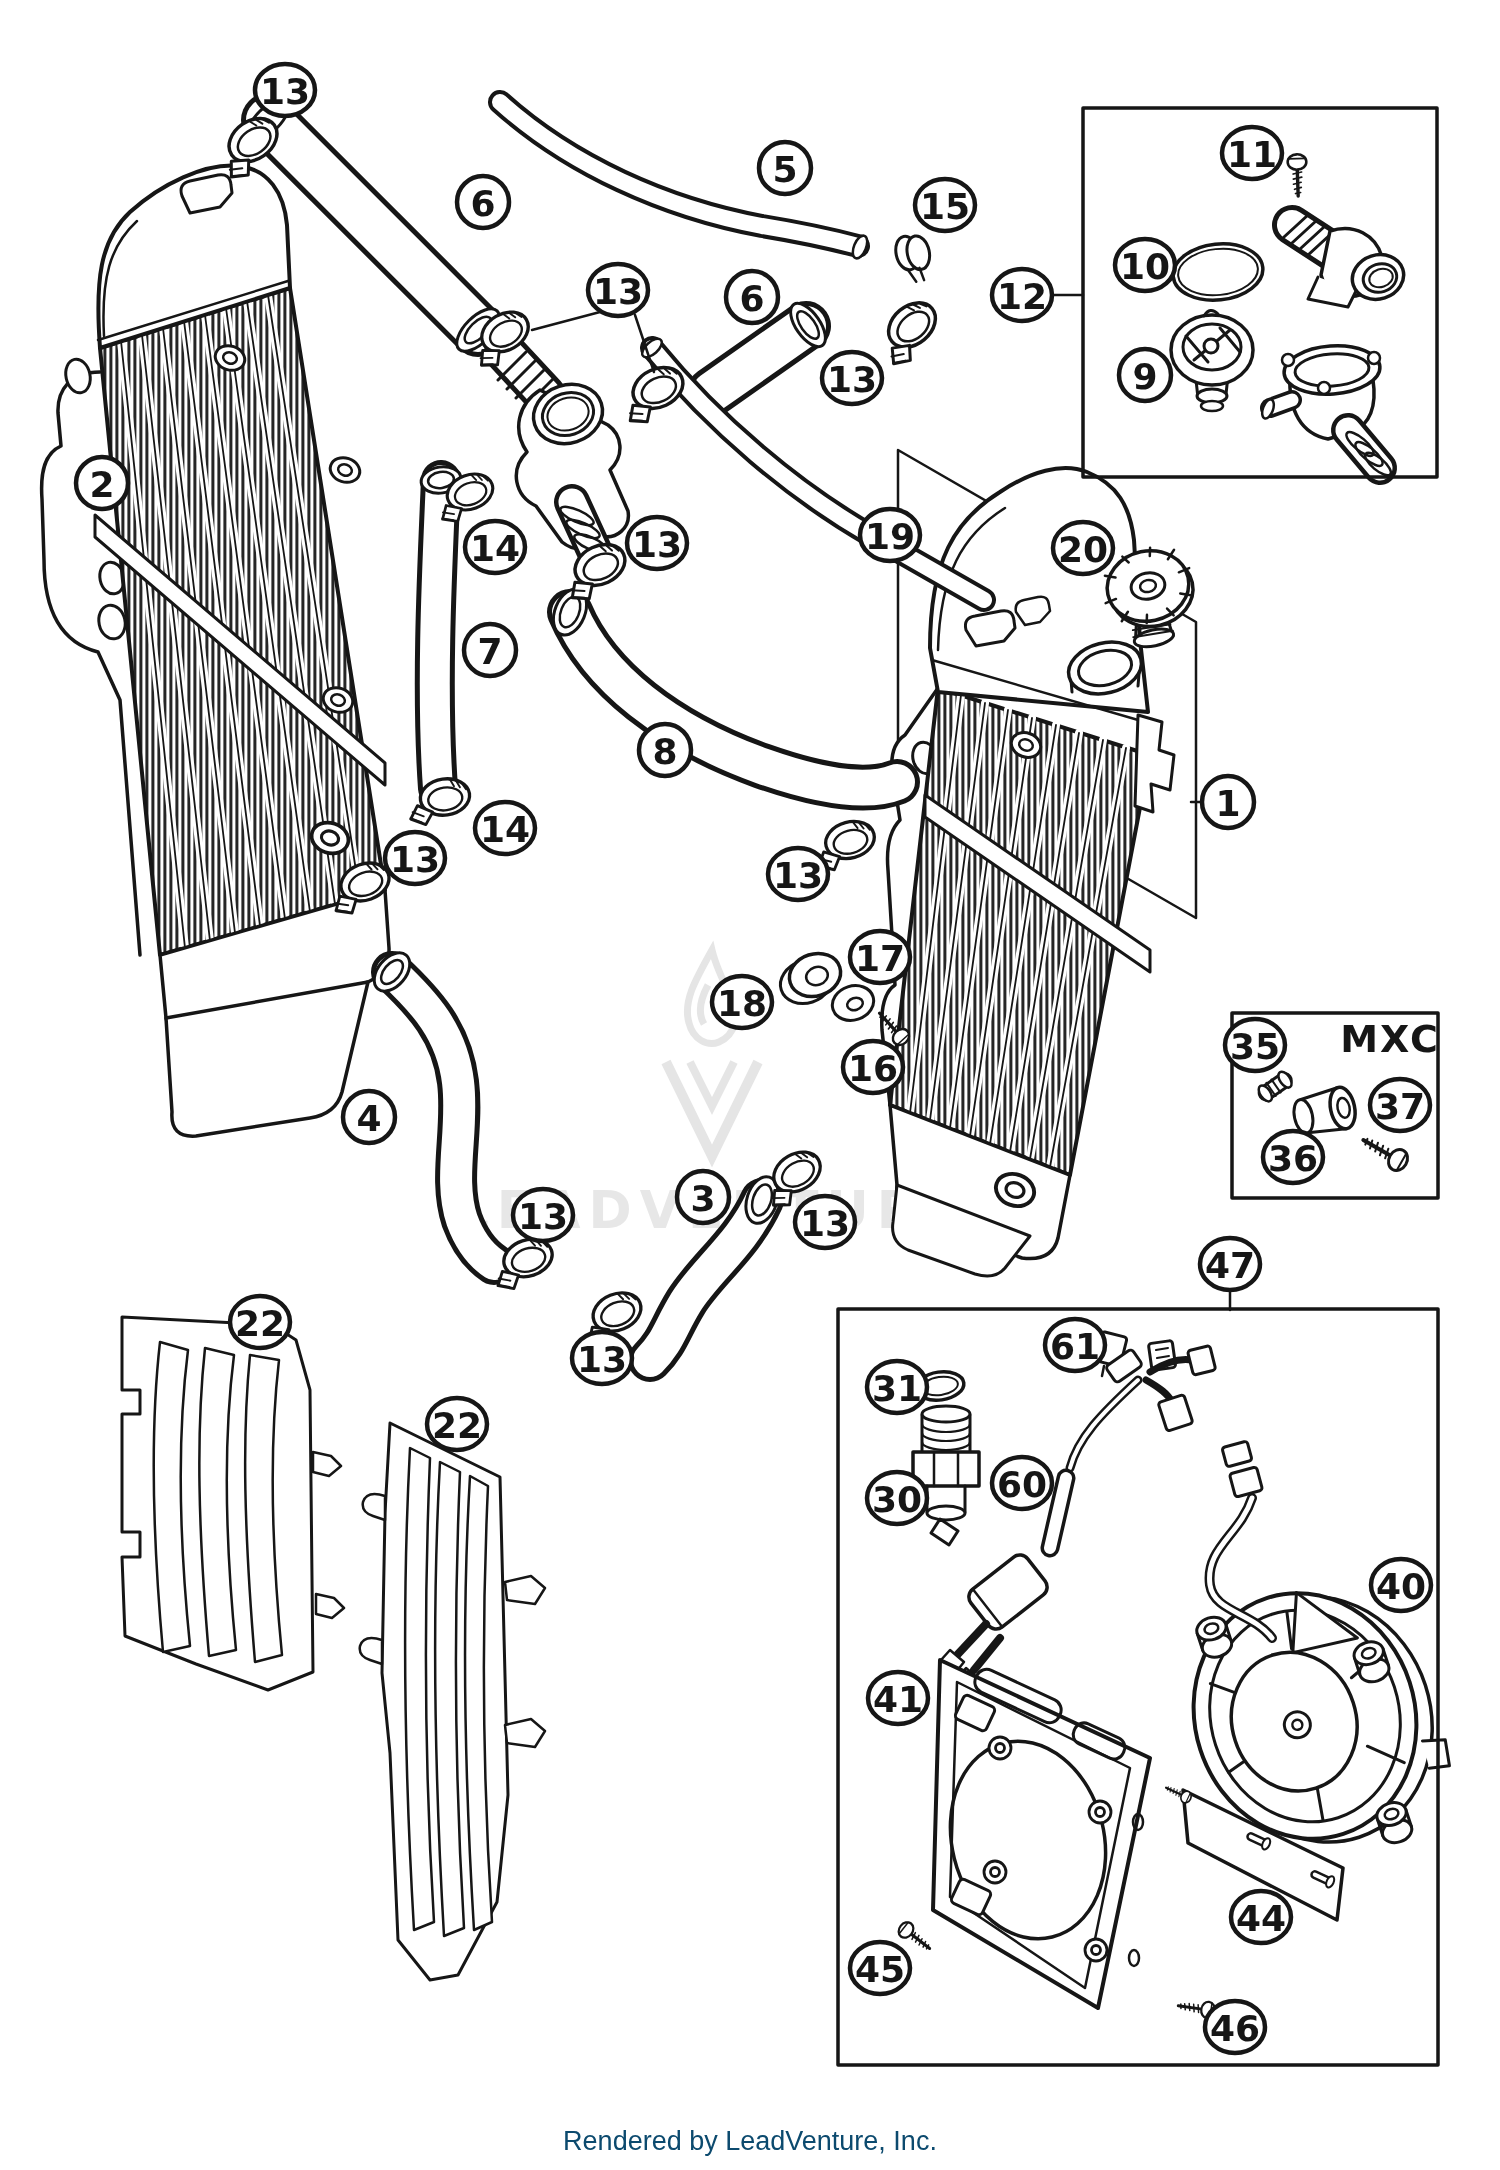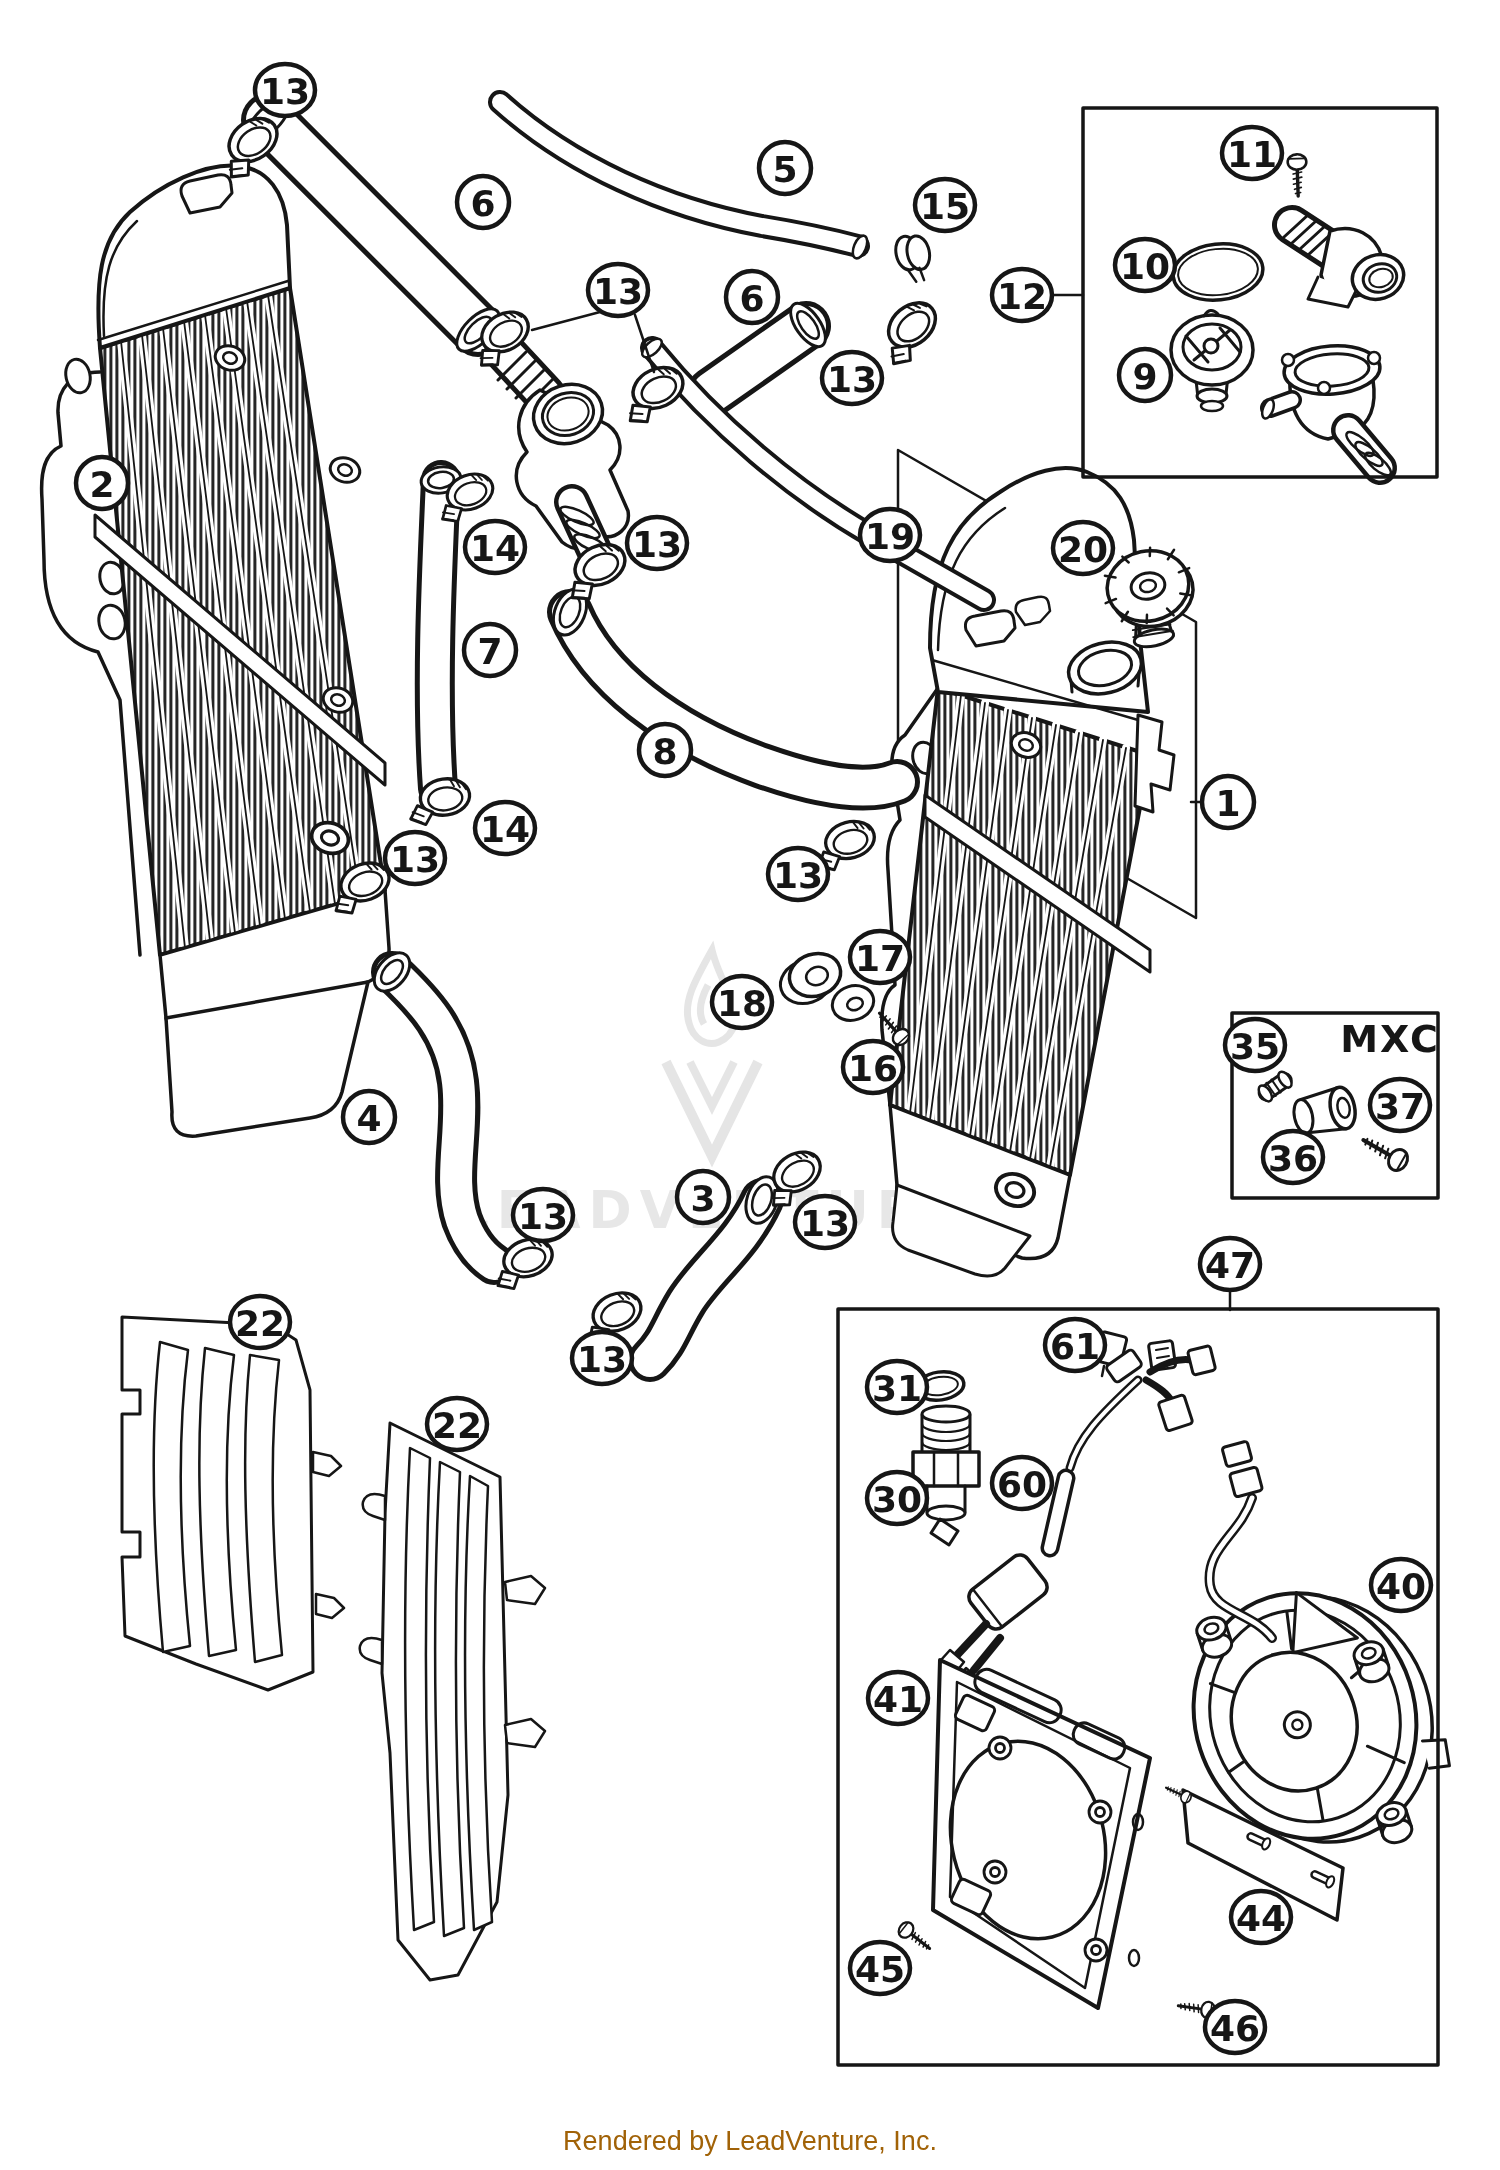--- a/index.html
+++ b/index.html
@@ -1,20 +1,20 @@
 <!DOCTYPE html>
 <html><head>
 <meta charset="utf-8">
 <style>
   html,body{margin:0;padding:0;background:#888;}
   .page{position:relative;width:1500px;height:2170px;background:#ffffff;margin:0 auto;
         font-family:"DejaVu Sans","Liberation Sans",sans-serif;overflow:hidden;}
   svg{position:absolute;left:0;top:0;}
   .footer{position:absolute;left:0;top:2126px;width:100%;text-align:center;
-          font-size:27px;color:#a16207;font-family:"Liberation Sans",sans-serif;}
+          font-size:27px;color:#0c4a6e;font-family:"Liberation Sans",sans-serif;}
   text{font-family:"DejaVu Sans","Liberation Sans",sans-serif;}
 </style>
 </head>
 <body>
 
 <div class="page">
 <svg id="diagram" width="1500" height="2170" viewBox="0 0 1500 2170">
   <defs>
     <pattern id="fins" width="6" height="6" patternUnits="userSpaceOnUse">
       <rect x="0" y="0" width="6" height="6" fill="#ffffff"></rect>

